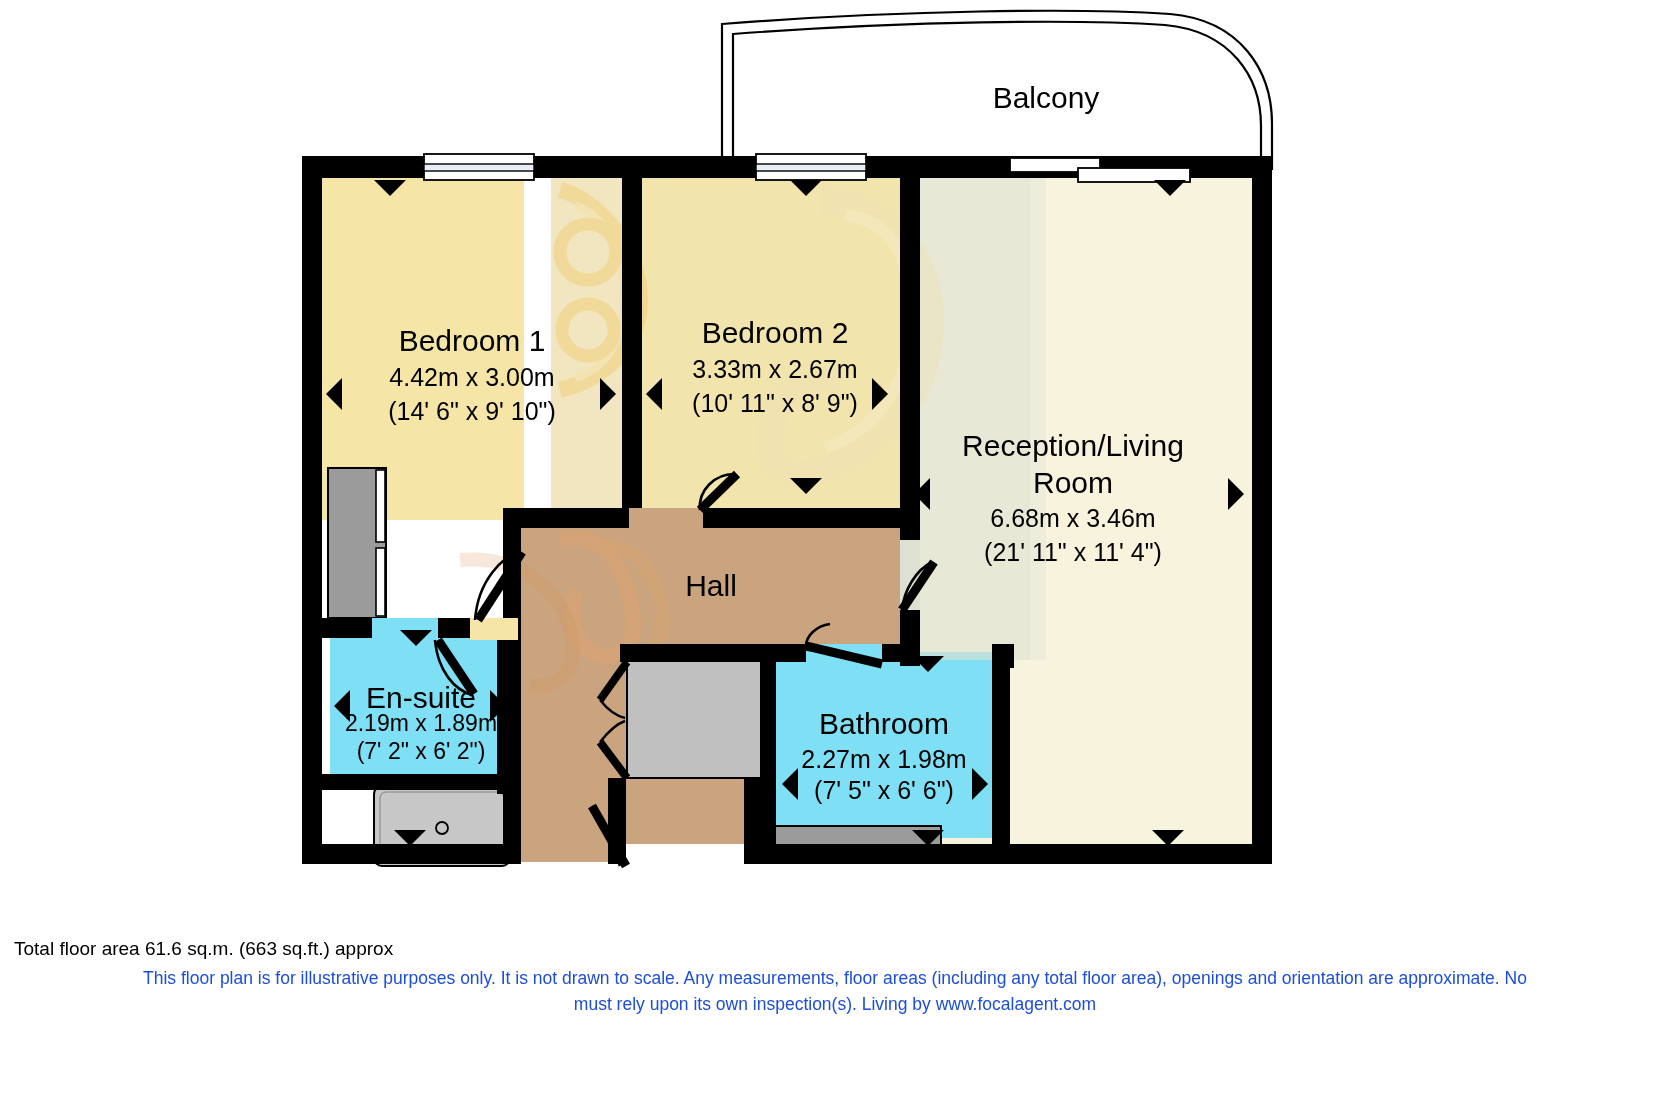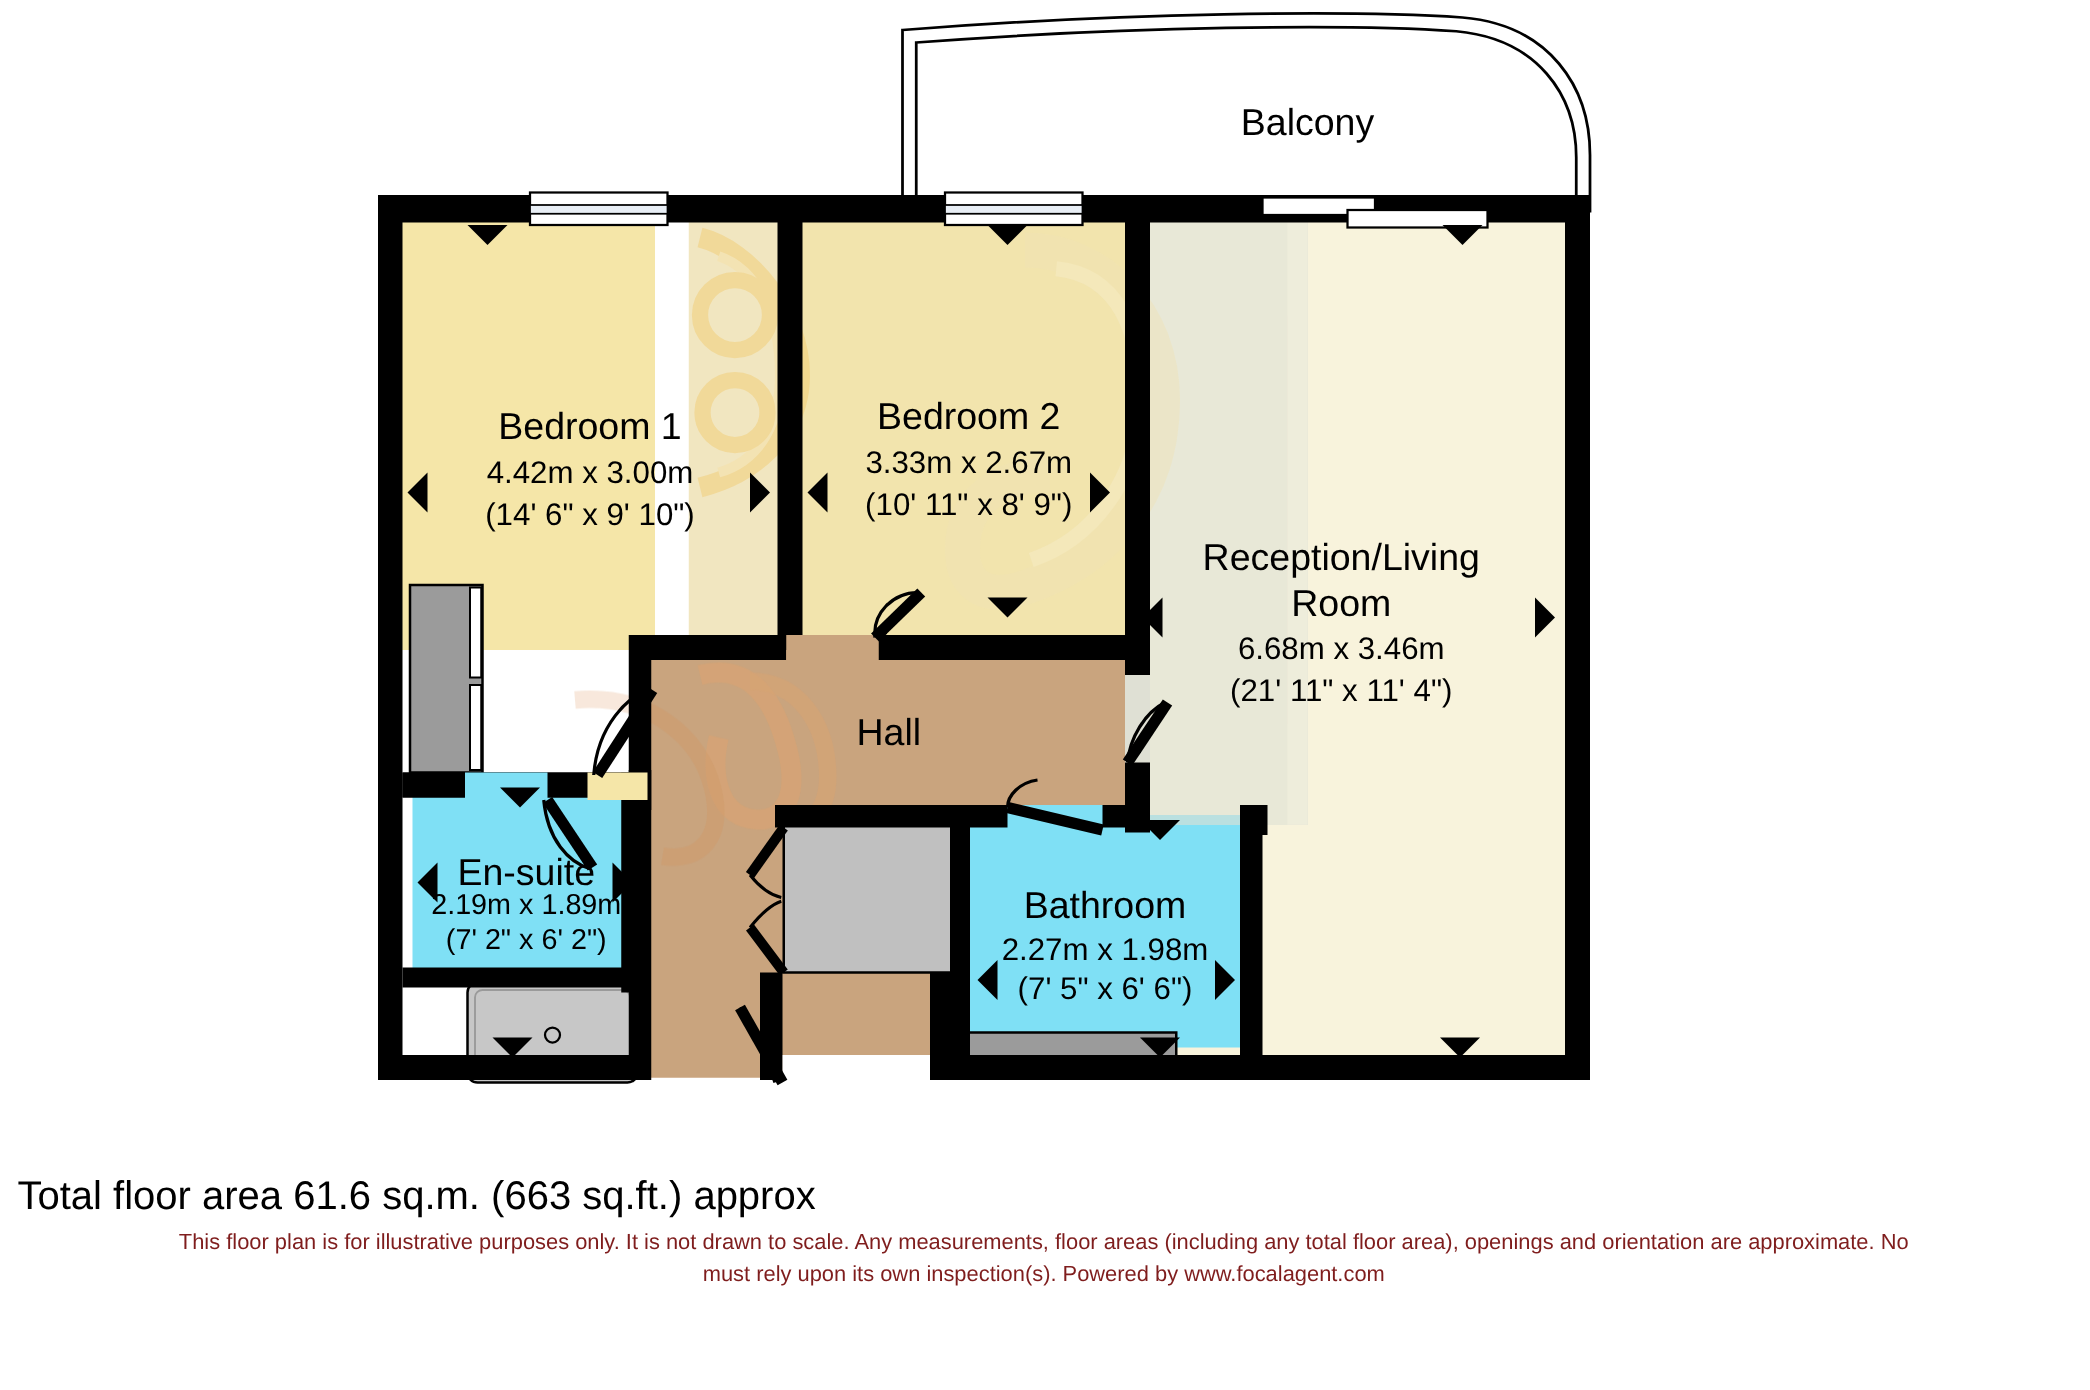--- a/index.html
+++ b/index.html
@@ -30,33 +30,33 @@
     height: 930px;
     display: block;
   }
   .footer {
     position: absolute;
     left: 0;
     top: 930px;
     width: 1672px;
   }
   .total-area {
-    font-size: 32px;
+    font-size: 19px;
     font-family: "Liberation Sans", sans-serif;
     color: #000;
     padding-left: 14px;
     padding-top: 8px;
     letter-spacing: 0px;
     white-space: nowrap;
   }
   .disclaimer {
     font-size: 17.5px;
     line-height: 1.47;
     font-family: "Liberation Sans", sans-serif;
-    color: #7f1d1d;
+    color: #1d4ed8;
     text-align: center;
     padding: 6px 2px 0 0;
     white-space: normal;
   }
   .disclaimer .ln {
     display: block;
     white-space: nowrap;
   }
   
   text {
@@ -303,17 +303,17 @@
       <text class="rm-dim" x="884" y="768" text-anchor="middle">2.27m x 1.98m</text>
       <text class="rm-dim" x="884" y="799" text-anchor="middle">(7' 5" x 6' 6")</text>
     </g>
 
   </svg>
 
   <div class="footer">
     <div class="total-area">Total floor area 61.6 sq.m. (663 sq.ft.) approx</div>
     <div class="disclaimer">
       <span class="ln">This floor plan is for illustrative purposes only. It is not drawn to scale. Any measurements, floor areas (including any total floor area), openings and orientation are approximate. No</span>
-      <span class="ln">must rely upon its own inspection(s). Powered by www.focalagent.com</span>
+      <span class="ln">must rely upon its own inspection(s). Living by www.focalagent.com</span>
     </div>
   </div>
 
 </div>
 
 </body></html>

